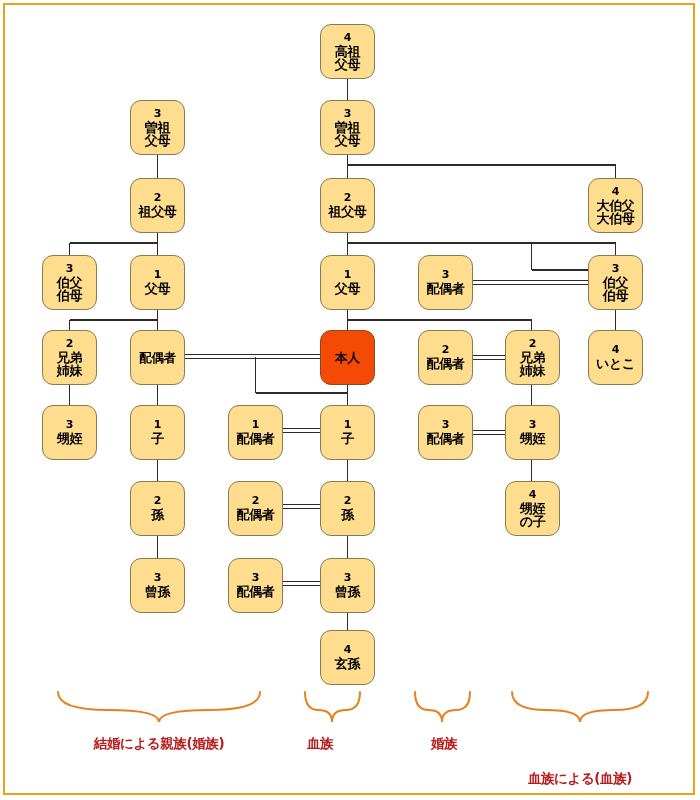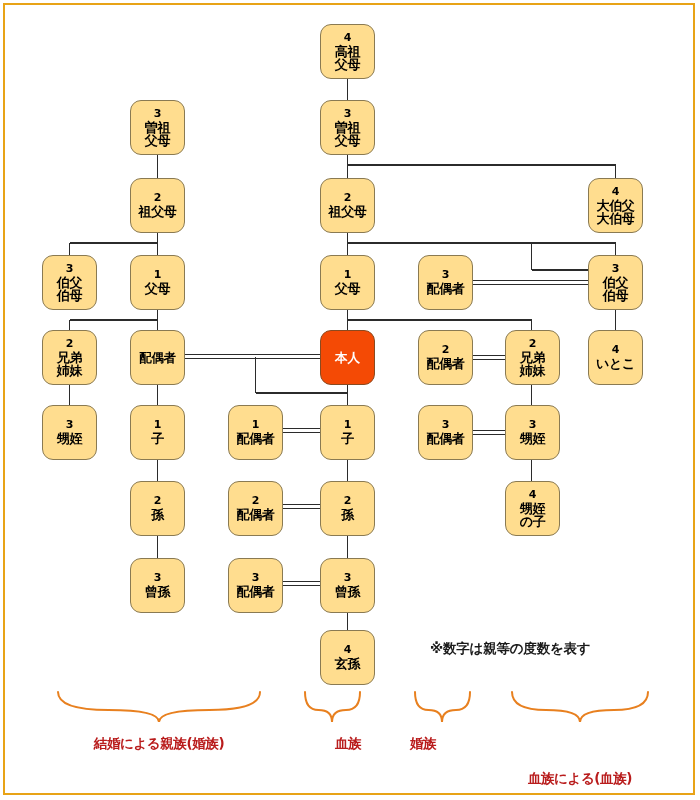--- a/index.html
+++ b/index.html
@@ -34,21 +34,21 @@
     z-index:5;
     text-align:center;
   }
   .node .deg{font-size:11px;line-height:12px;margin-bottom:1px;}
   .node .lbl{font-size:13px;line-height:13.5px;letter-spacing:-0.3px;}
   .node .lbl span{display:block;}
   .node.self{
     background:#f44a05;
     border:1.4px solid #8a4a20;
   }
-  .node.self .lbl{color:#ffffff;font-size:15px;letter-spacing:0px;}
+  .node.self .lbl{color:#000000;font-size:15px;letter-spacing:0px;}
   .node.nodeg .lbl{font-size:12.5px;}
 
   .note{
     position:absolute;
     font-size:13.5px;font-weight:bold;color:#1a1a1a;
     white-space:nowrap;letter-spacing:-0.2px;
   }
   .legend-label{
     position:absolute;
     font-size:13.5px;font-weight:bold;color:#b91c1c;
@@ -334,21 +334,20 @@
       </div>
       <div class="node" style="left: 505px; top: 481px;">
         <div class="deg">4</div>
         <div class="lbl">
           <span>甥姪</span>
           <span>の子</span>
         </div>
       </div>
     </div>
 
-  <div class="note" style="left:430px;top:640px;">※数字は親等の度数を表す</div>
 
   <div id="legend-layer">
       <div class="legend-label" style="left: 159px; top: 735px;">結婚による親族(婚族)</div>
-      <div class="legend-label" style="left: 348px; top: 735px;">血族</div>
-      <div class="legend-label" style="left: 423px; top: 735px; text-align: right;">婚族</div>
+      <div class="legend-label" style="left: 320px; top: 735px;">血族</div>
+      <div class="legend-label" style="left: 444px; top: 735px; text-align: right;">婚族</div>
       <div class="legend-label" style="left: 580px; top: 735px; margin-top: 35px;">血族による(血族)</div>
     </div>
 </div>
 
 </body></html>

